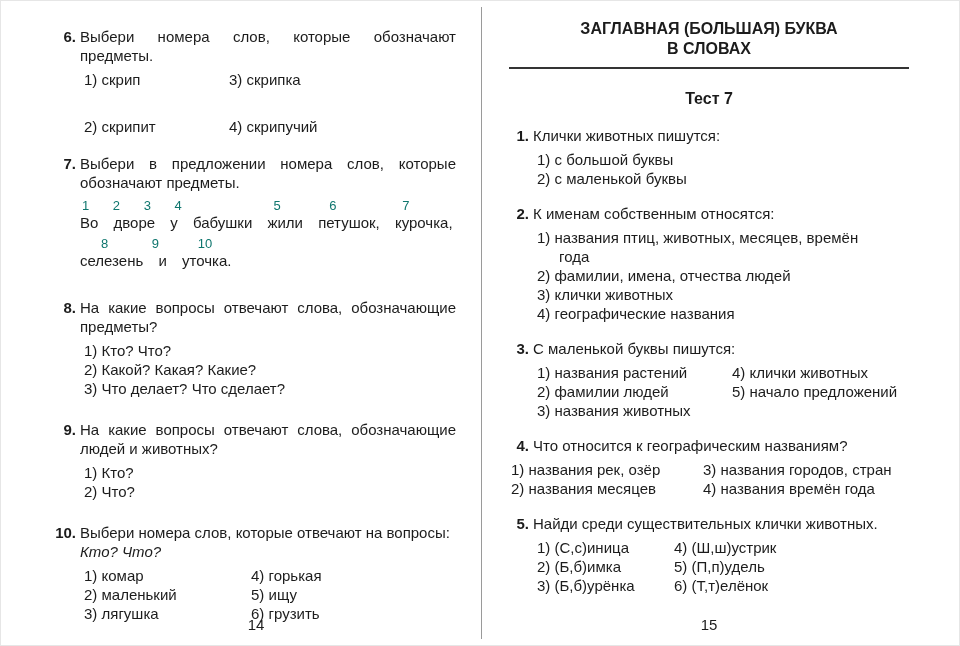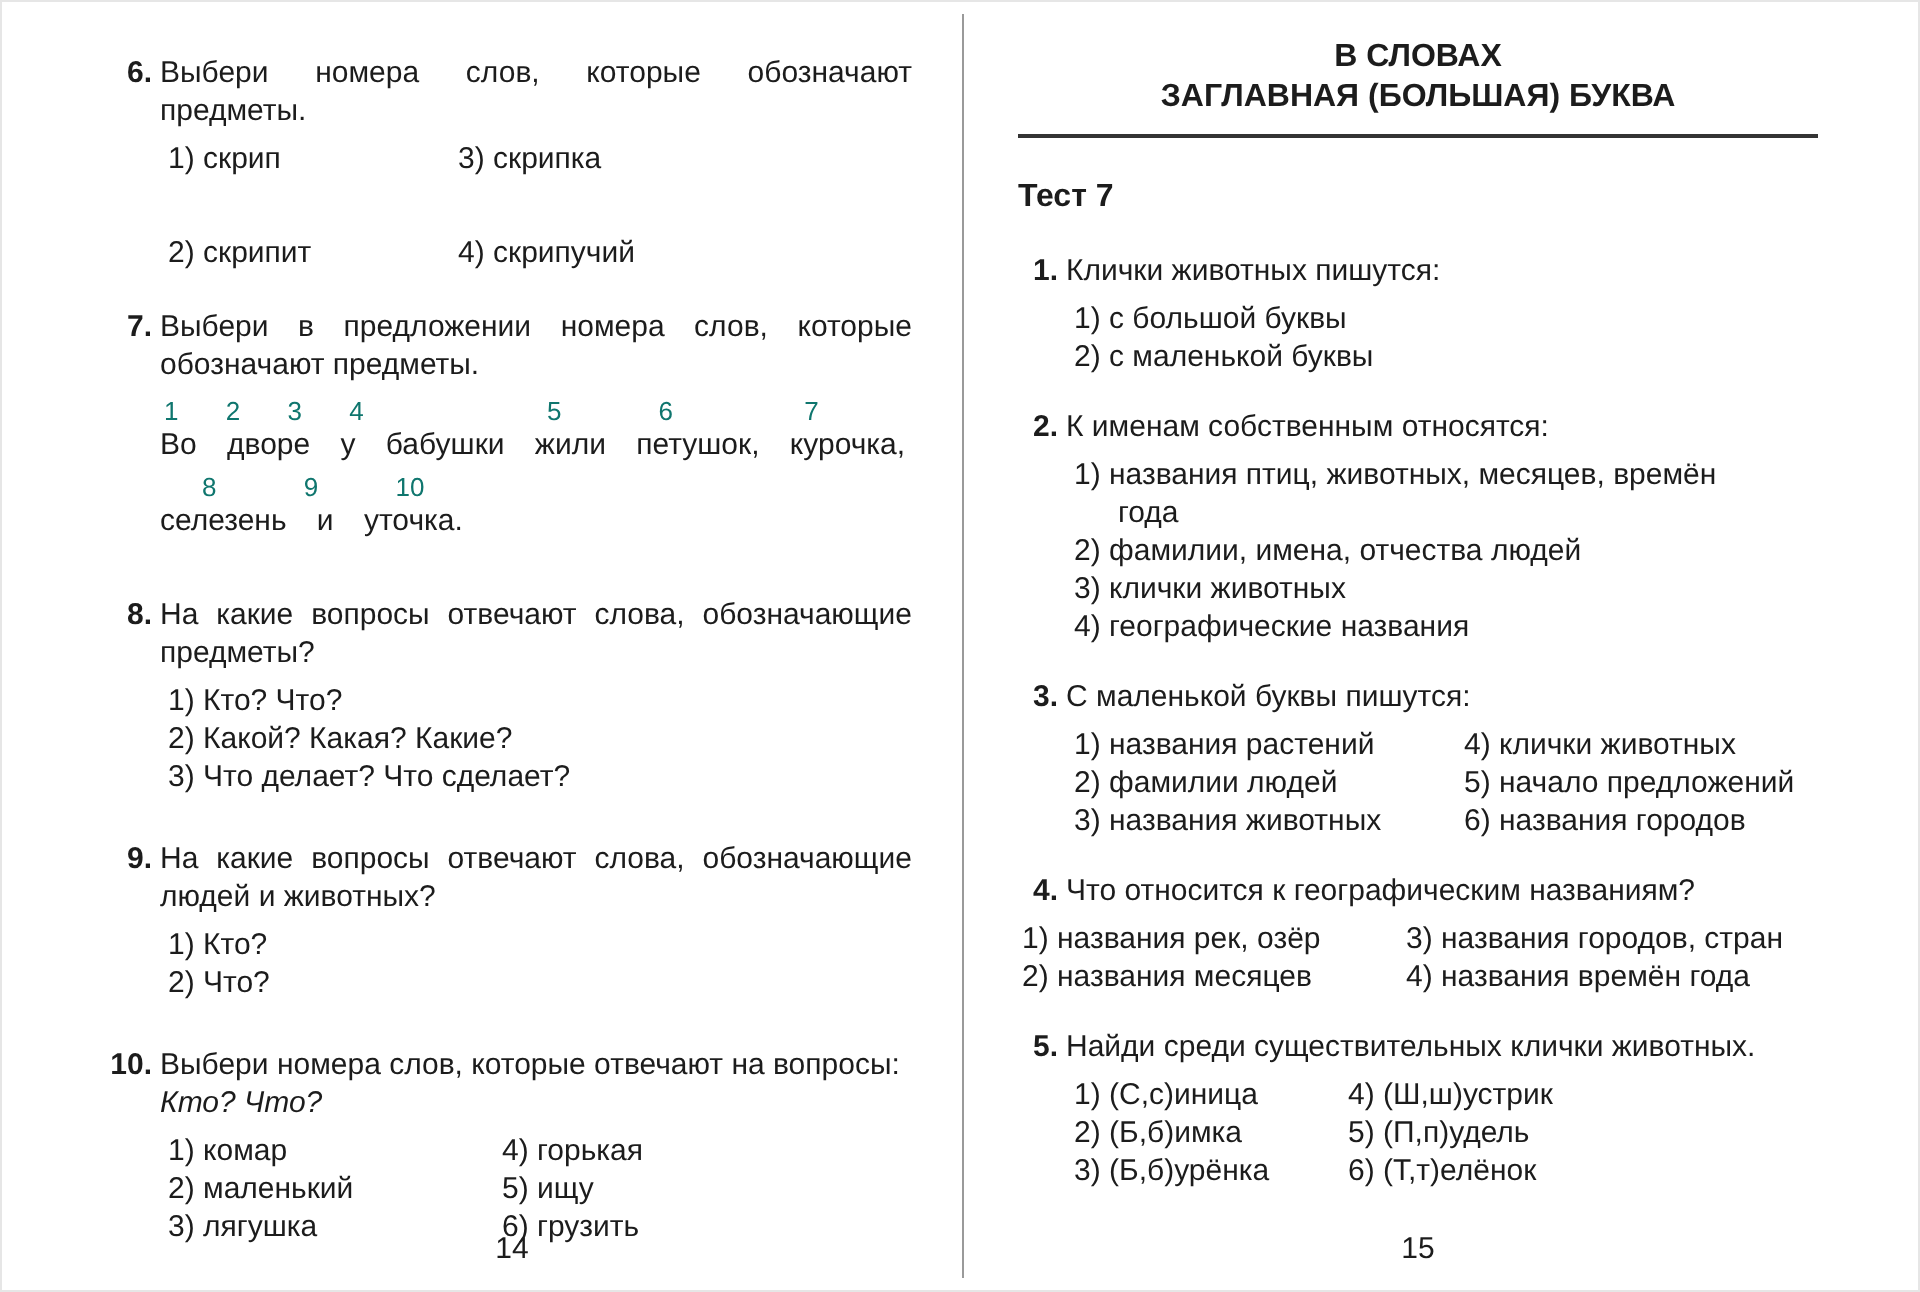--- a/index.html
+++ b/index.html
@@ -45,21 +45,21 @@
   .nums-row1 span:nth-child(6){margin-left:45px;}
   .nums-row1 span:nth-child(7){margin-left:62px;}
   .nums-row2 { margin-top:4px; }
   .nums-row2 span:nth-child(1){margin-left:21px;}
   .nums-row2 span:nth-child(2){margin-left:40px;}
   .nums-row2 span:nth-child(3){margin-left:35px;}
   .sentence { white-space:nowrap; word-spacing:11px; }
 
   .book-title { text-align:center; font-weight:700; font-size:16px; line-height:20px; }
   .title-rule { height:2px; background:#343434; margin-top:8px; }
-  .test-title { font-weight:700; font-size:16px; line-height:19px; margin-top:20px; }
+  .test-title { text-align:center; font-weight:700; font-size:16px; line-height:19px; margin-top:20px; }
 
   .r-q1 { margin-top:18px; }
   .r-q2, .r-q3, .r-q4, .r-q5 { margin-top:16px; }
   .q2-opts { max-width:345px; }
 
   .pagenum { position:absolute; bottom:12px; left:0; width:100%; text-align:center; }
 </style>
 </head>
 <body>
 
@@ -133,22 +133,22 @@
     </div>
 
     <div class="pagenum">14</div>
   </div>
 
   <div class="divider"></div>
 
   <div class="page page-right">
 
     <div class="book-title">
+      <div>ЗАГЛАВНАЯ (БОЛЬШАЯ) БУКВА</div>
       <div>В СЛОВАХ</div>
-      <div>ЗАГЛАВНАЯ (БОЛЬШАЯ) БУКВА</div>
     </div>
     <div class="title-rule"></div>
 
     <div class="test-title">Тест 7</div>
 
     <div class="q r-q1">
       <span class="qnum">1.</span>
       <div class="qtext">Клички животных пишутся:</div>
       <div class="opts">
         <div class="opt">1) с большой буквы</div>
@@ -169,21 +169,20 @@
 
     <div class="q r-q3">
       <span class="qnum">3.</span>
       <div class="qtext">С маленькой буквы пишутся:</div>
       <div class="opts grid q3-grid">
         <div class="opt">1) названия растений</div>
         <div class="opt">2) фамилии людей</div>
         <div class="opt">3) названия животных</div>
         <div class="opt">4) клички животных</div>
         <div class="opt">5) начало предложений</div>
-        <div class="opt">6) названия городов</div>
       </div>
     </div>
 
     <div class="q r-q4">
       <span class="qnum">4.</span>
       <div class="qtext">Что относится к географическим названиям?</div>
       <div class="opts grid q4-grid">
         <div class="opt">1) названия рек, озёр</div>
         <div class="opt">2) названия месяцев</div>
         <div class="opt">3) названия городов, стран</div>

